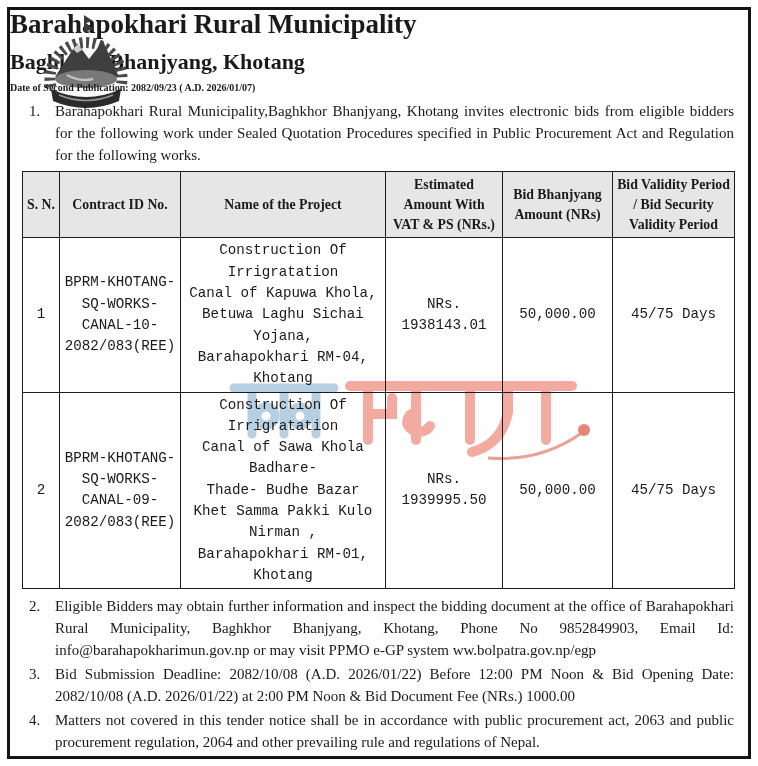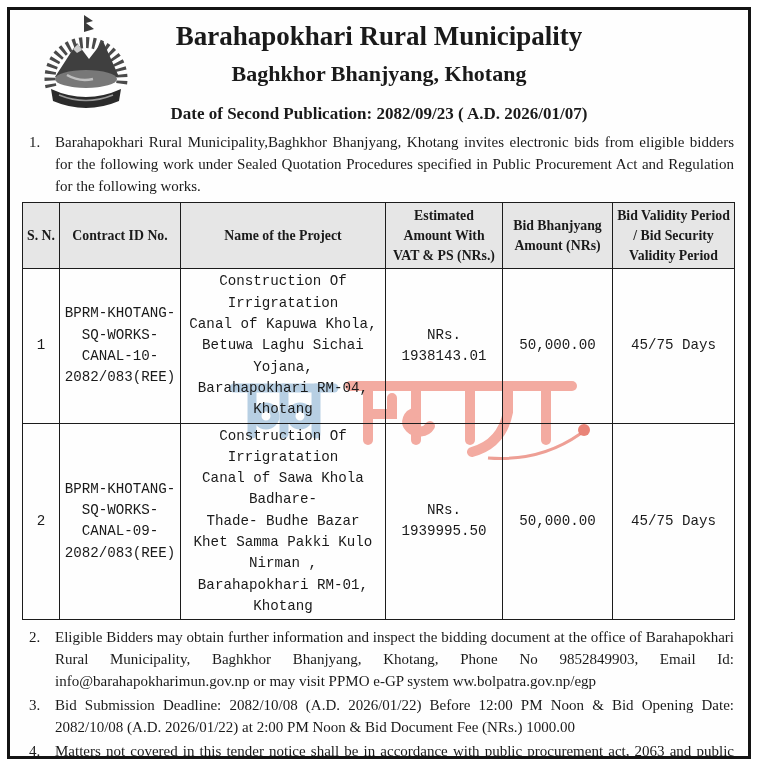--- a/index.html
+++ b/index.html
@@ -7,32 +7,32 @@
     width:758px; height:766px; background:#ffffff; position:relative;
     font-family:"Liberation Serif", serif; color:#1a1a1a; overflow:hidden;
   }
   .frame {
     position:absolute; left:7px; top:7px; right:7px; bottom:7px;
     border:3px solid #141414; background:#fefefe; overflow:hidden;
   }
   .z1 { position:relative; z-index:1; }
 
   
-  .header-block { text-align:center; padding-top:12px; position:relative; z-index:1; }
+  .header-block { text-align:left; position:relative; z-index:1; }
   .logo { position:absolute; left:27px; top:5px; width:98px; height:102px; }
   .t1 { font-size:27px; font-weight:bold; margin:0; line-height:1.05; }
   .t2 { font-size:22px; font-weight:bold; margin:10px 0 0; line-height:1.05; }
   .t3 { font-size:22px; font-weight:bold; margin:12px 0 0; line-height:1.05; }
   .t4 { font-size:17.5px; font-weight:bold; margin:10px 0 0; line-height:1.05; }
 
   .banner {
     width:514px; height:45px; margin:9px auto 0; background:#0a0a0a; color:#ffffff;
     font-size:30px; font-weight:bold; text-align:center; line-height:45px;
   }
-  .pubdate { text-align:center; font-weight:bold; font-size:17px; margin-top:19px; }
+  .pubdate { text-align:left; font-weight:bold; font-size:10px; margin-top:9px; }
 
   
   .note {
     position:relative; margin:2px 14px 0 18px; padding-left:27px;
     font-size:15px; line-height:22px; text-align:justify;
   }
   .note.first { margin-top:7px; margin-bottom:5px; }
   .note .num { position:absolute; left:1px; top:0; }
 
   

